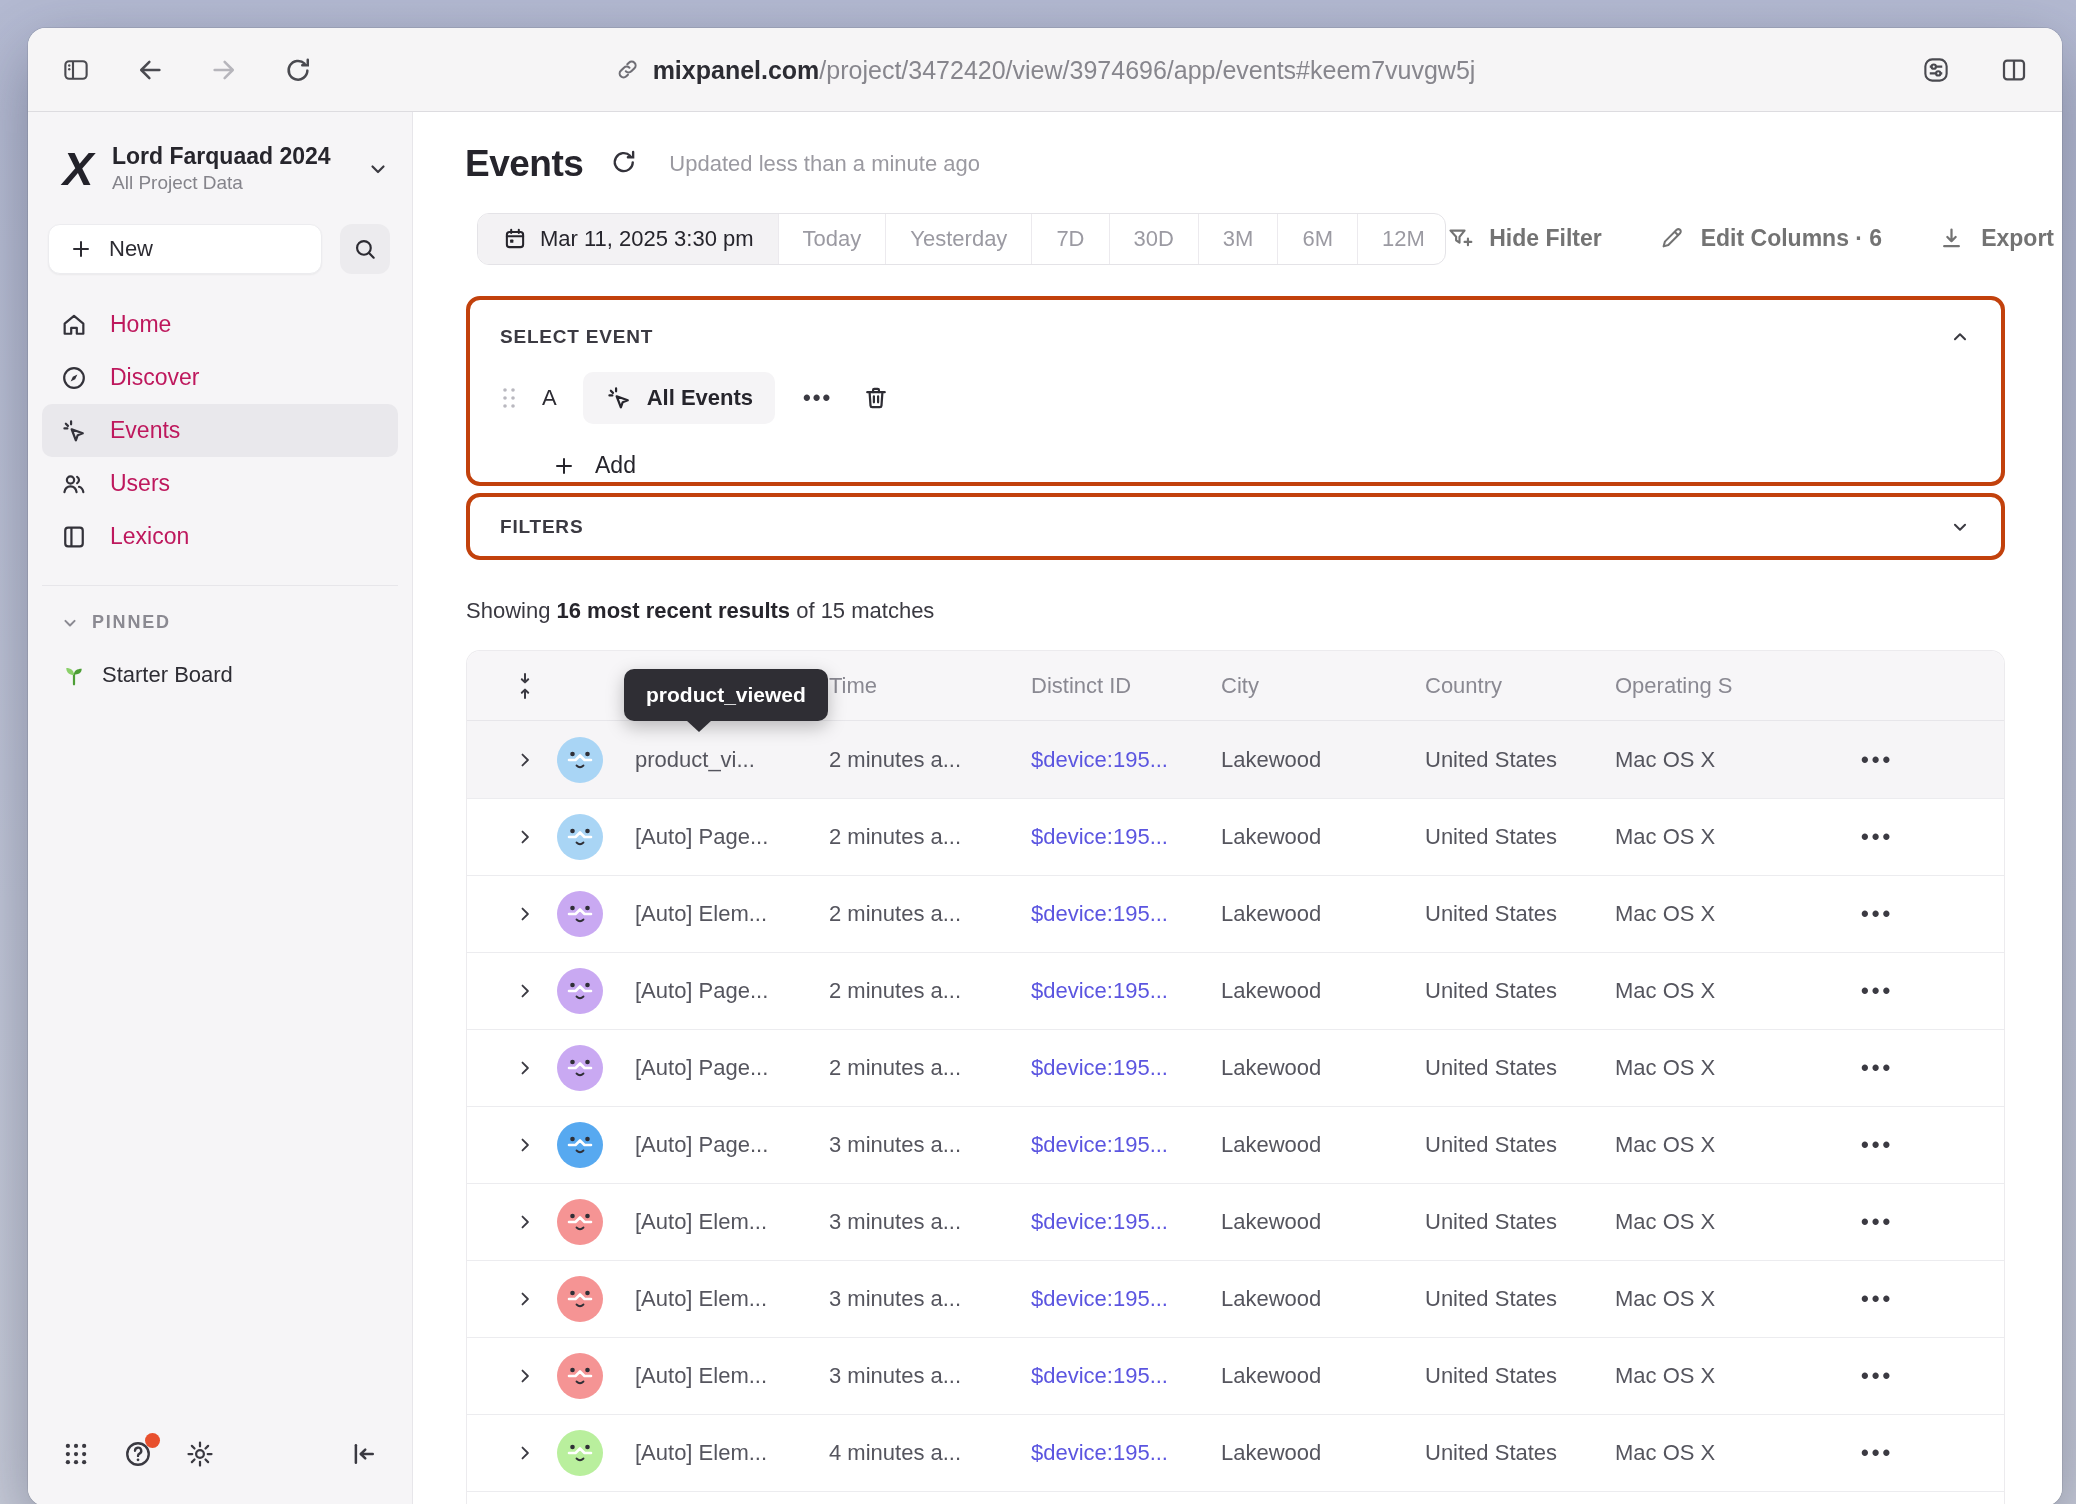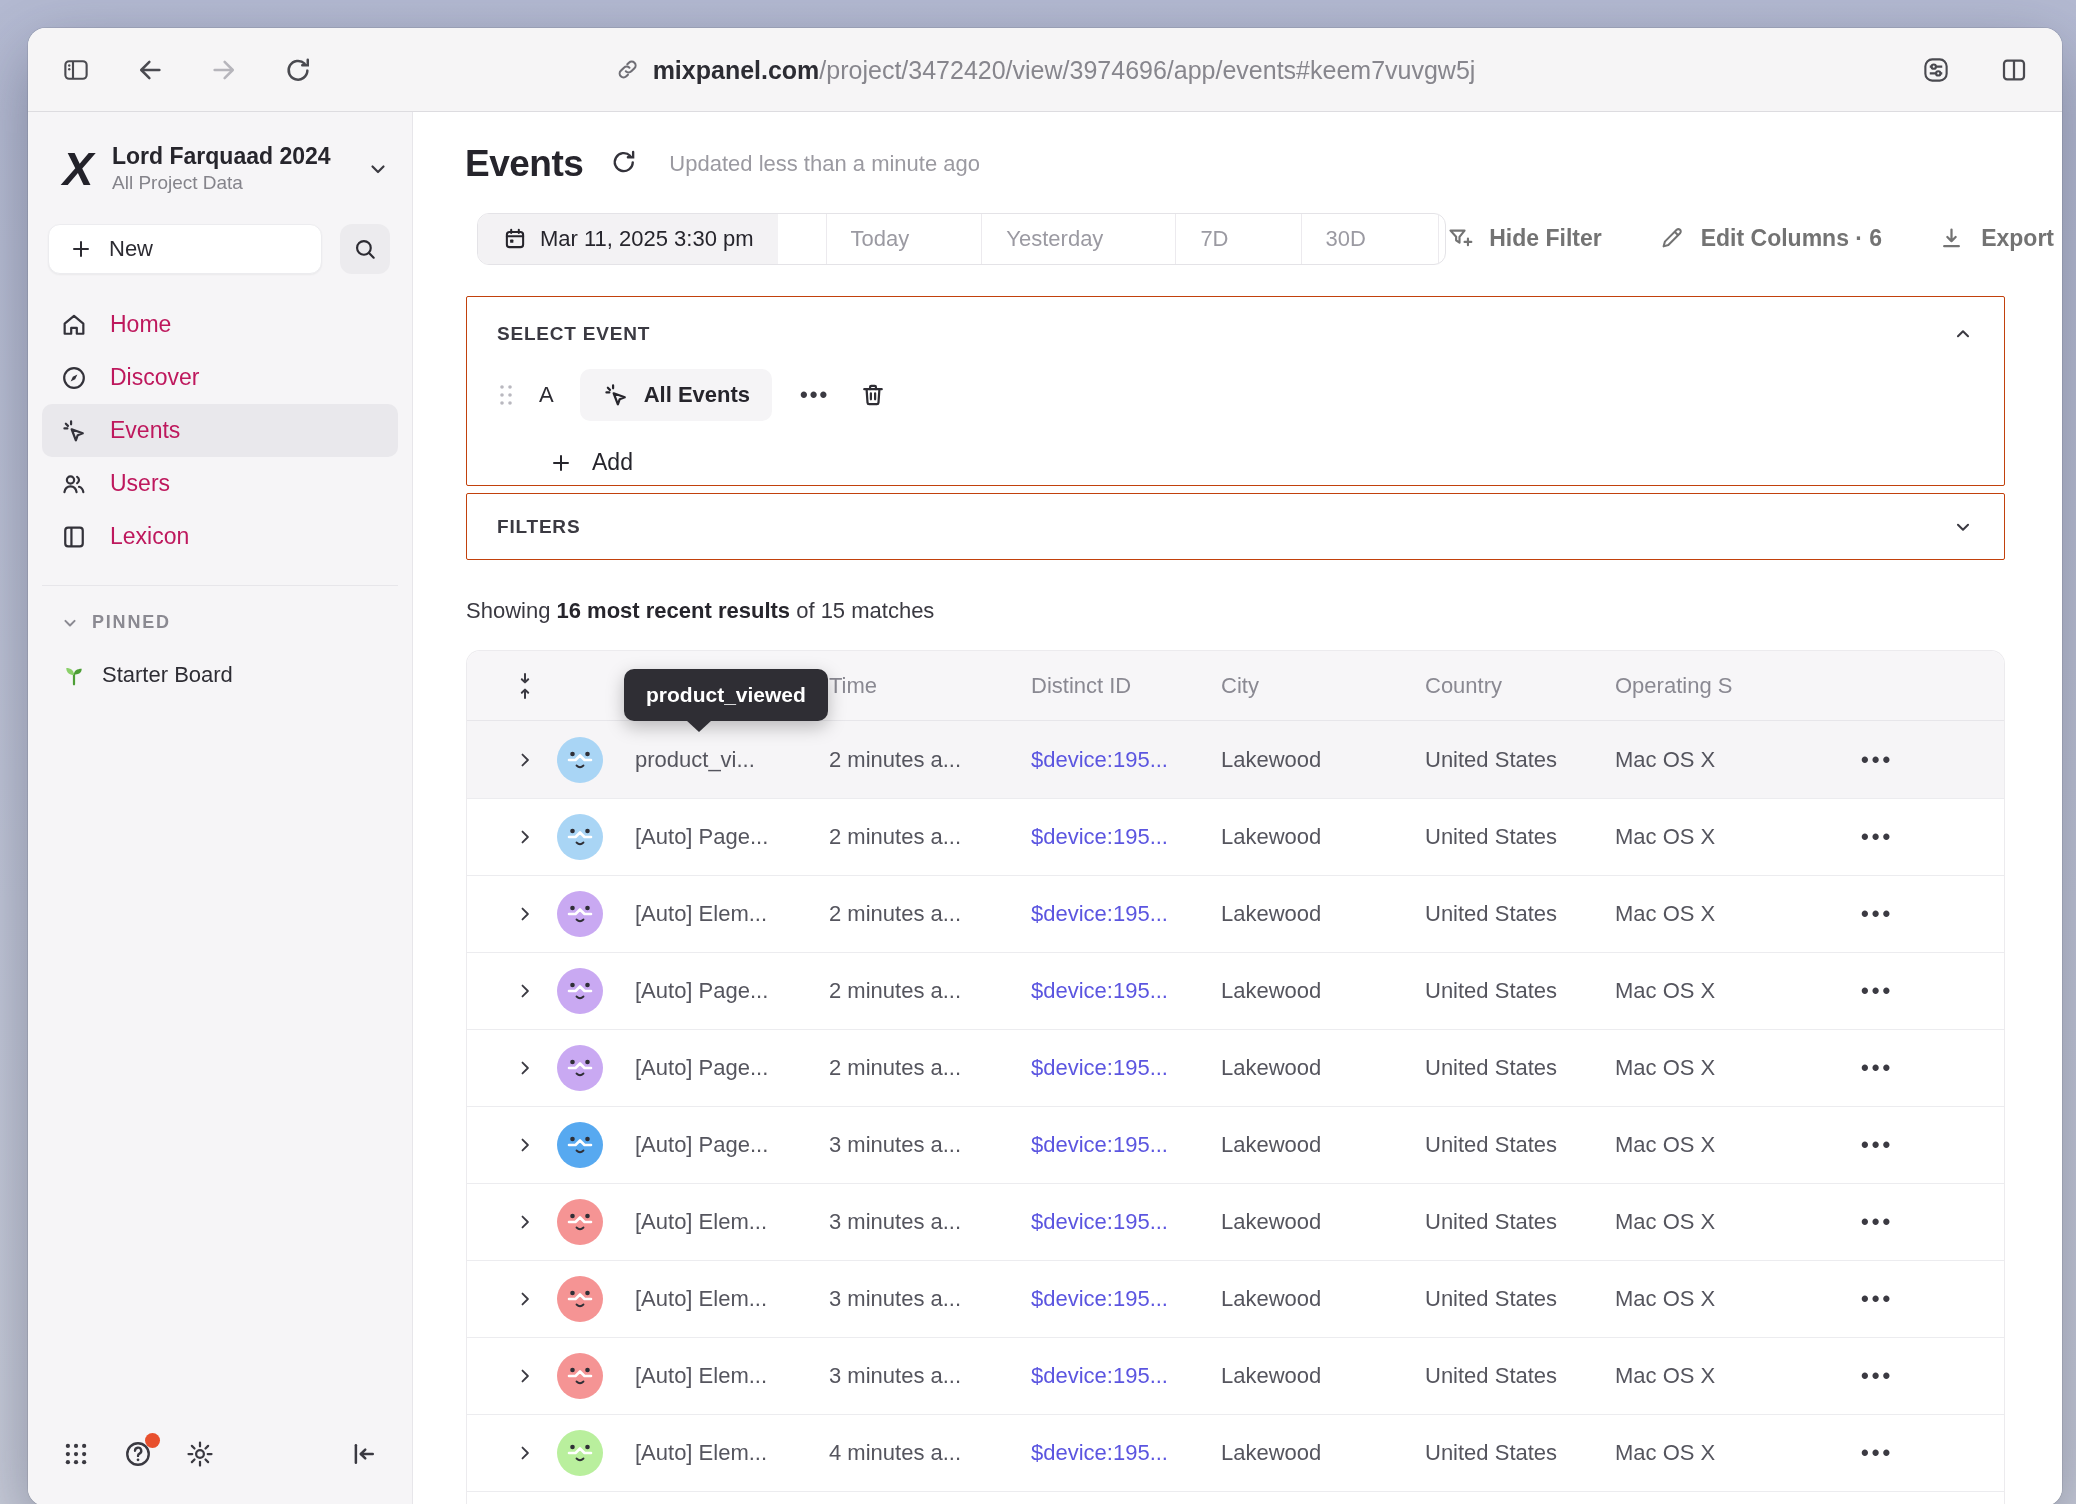--- a/index.html
+++ b/index.html
@@ -77,32 +77,32 @@
   .collapse-btn { margin-left:auto; }
   
   .main { flex:1; background:#fff; overflow:hidden; position:relative; }
   .page-header { display:flex; align-items:center; gap:26px; margin:26px 0 0 52px; height:52px; }
   .page-title { font-size:37px; font-weight:700; color:#26252c; letter-spacing:-.5px; }
   .refresh-btn { width:34px; height:34px; color:#34333b; cursor:pointer; }
   .refresh-btn svg { width:30px; height:30px; }
   .updated-txt { font-size:22px; color:#9b9aa1; }
   .controls-row { display:flex; align-items:center; margin:22px 8px 0 64px; height:53px; }
   .seg-control { display:flex; align-items:stretch; height:52px; border:1px solid #e4e3e7;
-    border-radius:12px; overflow:hidden; background:#fff;gap:48px; }
+    border-radius:12px; overflow:hidden; background:#fff; }
   .seg { display:flex; align-items:center; gap:12px; padding:0 24px; font-size:22px;
     color:#9b9aa2; border-left:1px solid #eceaee; cursor:pointer; white-space:nowrap; }
   .seg:first-child { border-left:none; }
   .seg.selected { background:#f3f2f4; color:#26252c; font-weight:500; }
   .seg svg { width:26px; height:26px; }
   .right-actions { margin-left:auto; display:flex; align-items:center; gap:56px; }
   .act-btn { display:flex; align-items:center; gap:16px; font-size:23px; font-weight:600;
     color:#737373; cursor:pointer; white-space:nowrap; }
   .act-btn svg { width:27px; height:27px; }
   
-  .card { border:1px solid #c2410c; border-radius:2px; margin:0 57px 0 53px; background:#fff; }
+  .card { border:4px solid #c2410c; border-radius:14px; margin:0 57px 0 53px; background:#fff; }
   .card.select-event { margin-top:31px; height:190px; padding:26px 30px; }
   .card.filters { margin-top:7px; height:67px; padding:20px 30px; display:flex; align-items:center; }
   .sec-title { font-size:19px; font-weight:700; letter-spacing:.8px; color:#3b3a42; }
   .sec-head { display:flex; align-items:center; }
   .sec-head .chev { margin-left:auto; color:#3b3a42; cursor:pointer; }
   .sec-head .chev svg { width:22px; height:22px; }
   .card.filters .chev { margin-left:auto; color:#3b3a42; cursor:pointer; }
   .card.filters .chev svg { width:22px; height:22px; }
   .event-row { display:flex; align-items:center; margin-top:24px; }
   .drag-handle { color:#b9b8bf; margin-right:24px; cursor:grab; }

